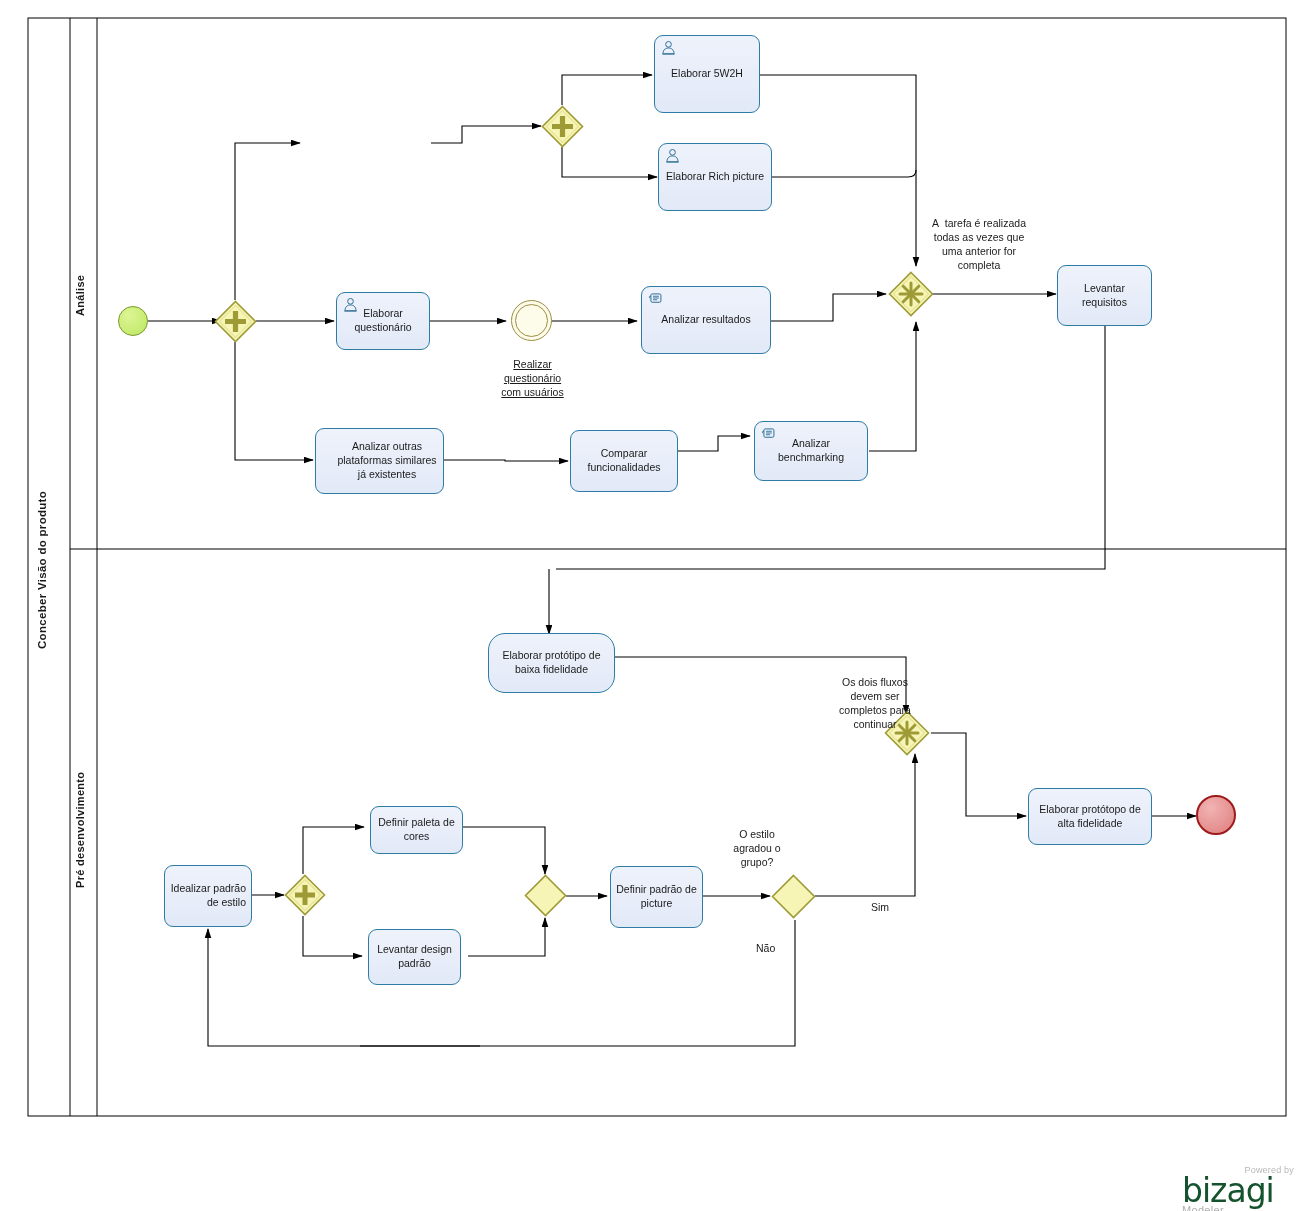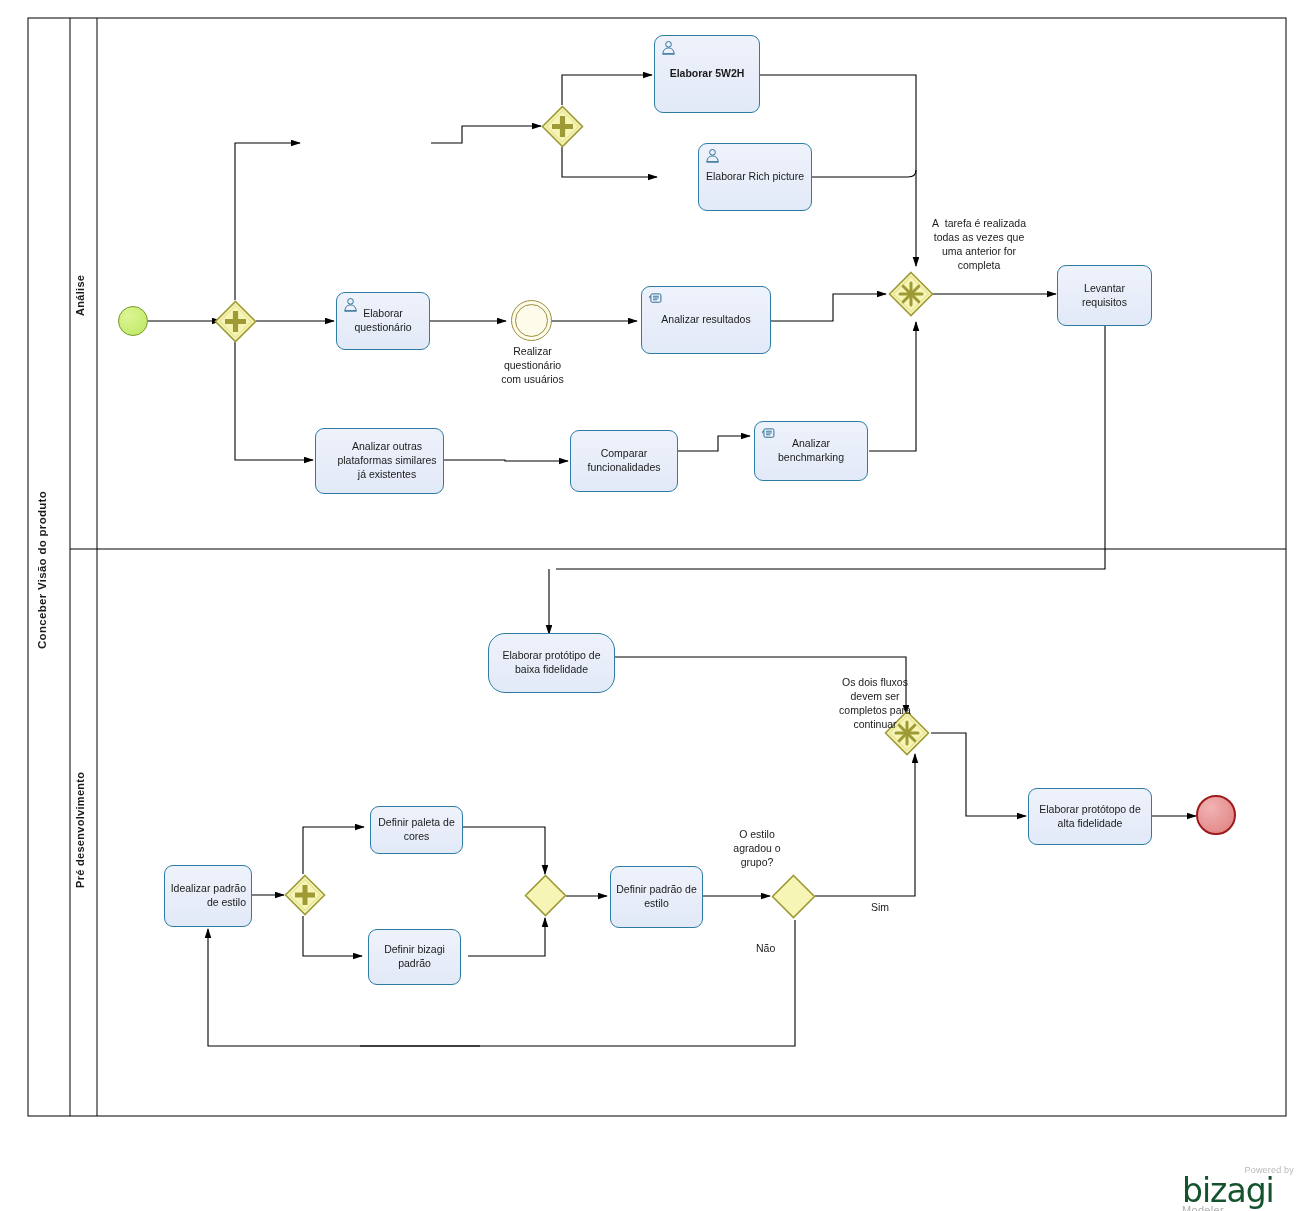--- a/index.html
+++ b/index.html
@@ -241,35 +241,35 @@
 
   <div class="lane-label" style="left:74px; top:260px; height:70px; width:18px;">Análise</div>
 
   <div class="lane-label" style="left:74px; top:760px; height:140px; width:18px;">Pré desenvolvimento</div>
 
   <div class="event start" style="left:118px; top:306px; width:30px; height:30px;"></div>
 
   <div class="event intermediate" style="left:511px; top:300px; width:41px; height:41px;">
     <span class="inner-ring"></span>
   </div>
-  <div class="event-label" style="left:470px; top:345px; width:125px;">Realizar<br>questionário<br>com usuários</div>
+  <div class="event-label" style="left:470px; top:358px; width:125px;text-decoration:underline;">Realizar<br>questionário<br>com usuários</div>
 
   <div class="event end" style="left:1196px; top:795px; width:40px; height:40px;"></div>
 
 
-  <div class="task" style="left:654px; top:35px; width:106px; height:78px;font-weight:bold;">
+  <div class="task" style="left:654px; top:35px; width:106px; height:78px;">
     <svg class="task-icon" viewBox="0 0 20 18">
       <circle cx="10" cy="5.2" r="3.4" fill="none" stroke="#2e6f96" stroke-width="1.2"></circle>
       <path d="M3.4,16.6 C3.4,11.6 6.4,9.6 10,9.6 C13.6,9.6 16.6,11.6 16.6,16.6 Z" fill="none" stroke="#2e6f96" stroke-width="1.2"></path>
       <path d="M2.5,16.8 L17.5,16.8" stroke="#2e6f96" stroke-width="1.2"></path>
     </svg>
     <span class="label">Elaborar 5W2H</span>
   </div>
 
-  <div class="task" style="left:658px; top:143px; width:114px; height:68px;margin-left:40px;">
+  <div class="task" style="left:658px; top:143px; width:114px; height:68px;">
     <svg class="task-icon" viewBox="0 0 20 18">
       <circle cx="10" cy="5.2" r="3.4" fill="none" stroke="#2e6f96" stroke-width="1.2"></circle>
       <path d="M3.4,16.6 C3.4,11.6 6.4,9.6 10,9.6 C13.6,9.6 16.6,11.6 16.6,16.6 Z" fill="none" stroke="#2e6f96" stroke-width="1.2"></path>
       <path d="M2.5,16.8 L17.5,16.8" stroke="#2e6f96" stroke-width="1.2"></path>
     </svg>
     <span class="label">Elaborar Rich picture</span>
   </div>
 
   <div class="task" style="left:336px; top:292px; width:94px; height:58px;">
     <svg class="task-icon" viewBox="0 0 20 18">
@@ -316,25 +316,25 @@
 
   <div class="task" style="left:164px; top:865px; width:88px; height:62px;text-align:right;">
     <span class="label">Idealizar padrão de estilo</span>
   </div>
 
   <div class="task" style="left:370px; top:806px; width:93px; height:48px;">
     <span class="label">Definir paleta de cores</span>
   </div>
 
   <div class="task" style="left:368px; top:929px; width:93px; height:56px;">
-    <span class="label">Definir bizagi padrão</span>
+    <span class="label">Levantar design padrão</span>
   </div>
 
   <div class="task" style="left:610px; top:866px; width:93px; height:62px;">
-    <span class="label">Definir padrão de estilo</span>
+    <span class="label">Definir padrão de picture</span>
   </div>
 
   <div class="task" style="left:1028px; top:788px; width:124px; height:57px;">
     <span class="label">Elaborar protótopo de alta fidelidade</span>
   </div>
 
   <div class="gateway" style="left:214px; top:300px; width:43px; height:43px;">
     <svg width="43" height="43" viewBox="0 0 43 43">
       <polygon points="21.5,1.5 41.5,21.5 21.5,41.5 1.5,21.5" fill="#f7f5b6" stroke="#9e9b36" stroke-width="1.6"></polygon>
       <polygon points="21.5,5.5 37.5,21.5 21.5,37.5 5.5,21.5" fill="none" stroke="#e9e59a" stroke-width="1.4"></polygon>

